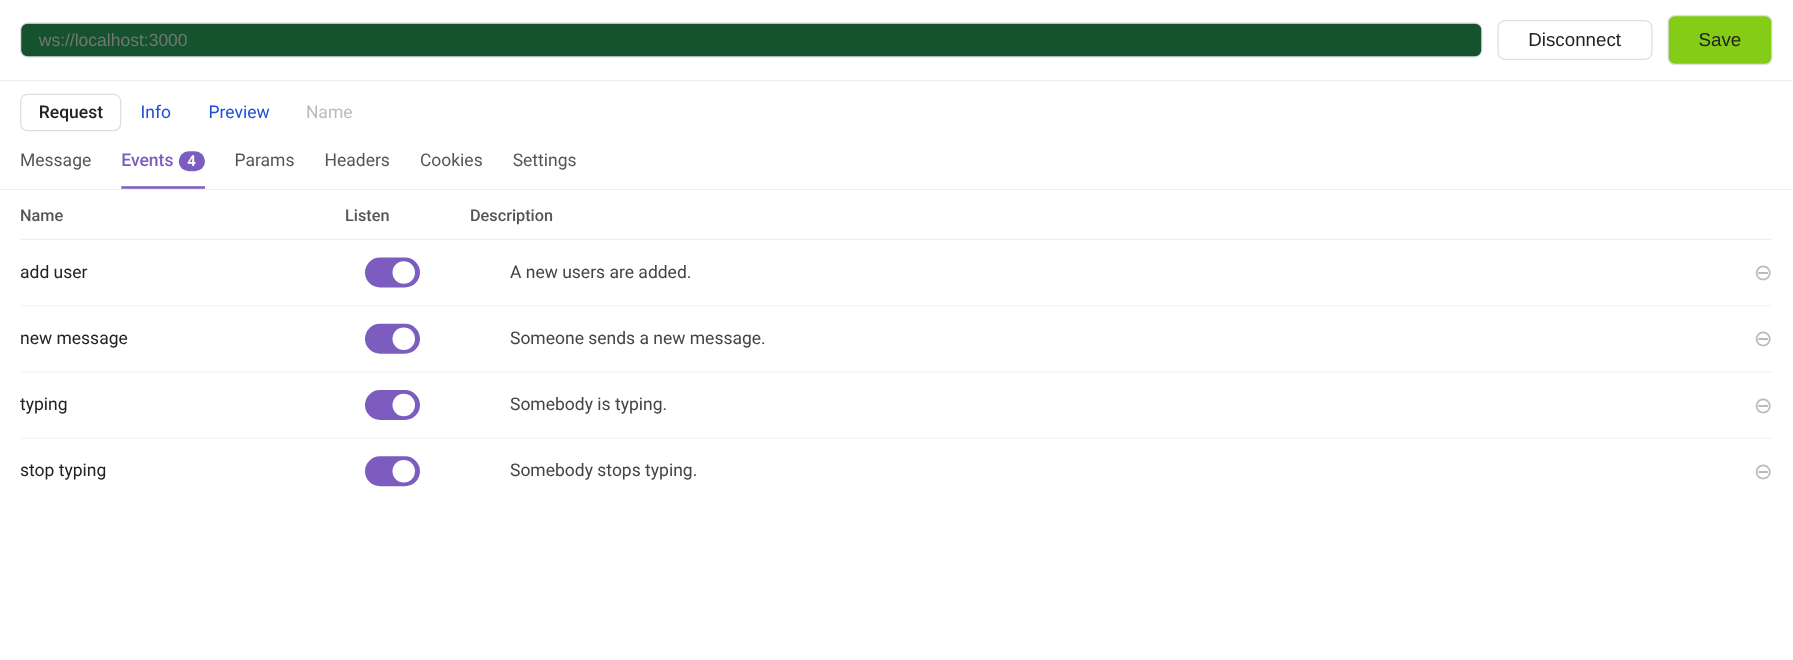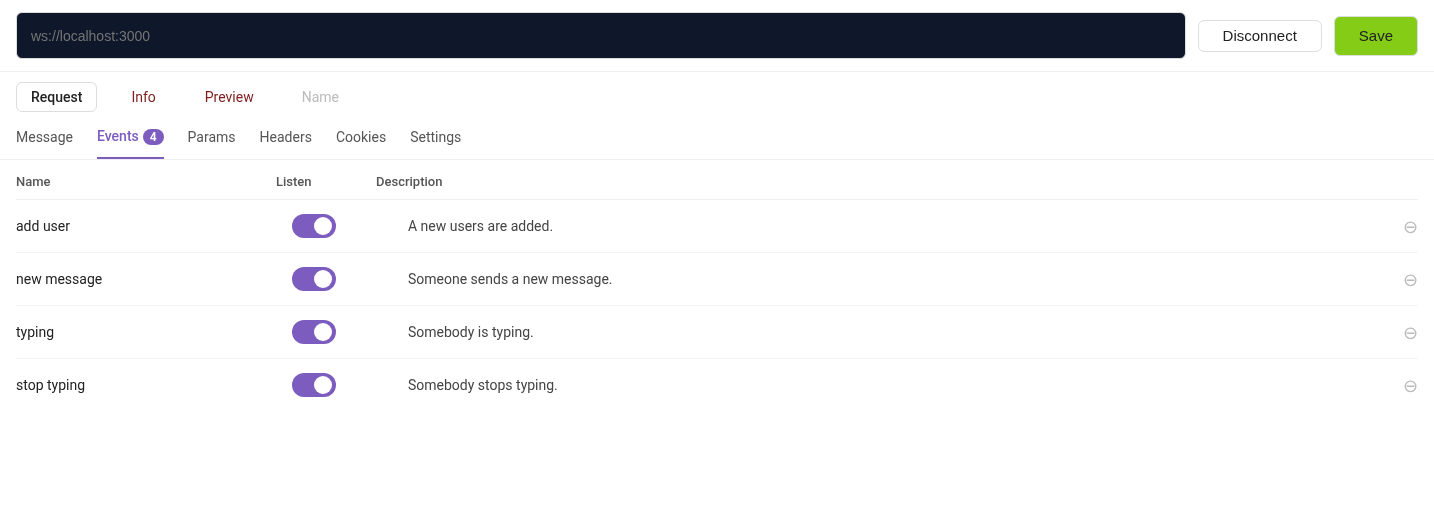--- a/index.html
+++ b/index.html
@@ -13,28 +13,28 @@
     
     .top-bar {
       display: flex;
       align-items: center;
       padding: 12px 16px;
       gap: 12px;
       border-bottom: 1px solid #eee;
     }
     .url-input {
       flex: 1;
-      height: 47px;
+      height: 28px;
       border: 1px solid #ddd;
       border-radius: 6px;
       padding: 0 14px;
       font-size: 14px;
       color: #aaa;
       outline: none;
-      background: #0f172a;
+      background: #14532d;
     }
     .btn-disconnect {
       height: 32px;
       padding: 0 24px;
       border: 1px solid #ddd;
       border-radius: 6px;
       background: #fff;
       font-size: 15px;
       font-weight: 500;
       color: #222;
@@ -50,28 +50,28 @@
       font-weight: 500;
       color: #222;
       cursor: pointer;
     }
 
     
     .subtab-bar {
       display: flex;
       align-items: center;
       padding: 10px 16px 0;
-      gap: 19px;
+      gap: 0;
     }
     .subtab {
       padding: 6px 14px;
       border-radius: 6px;
       font-size: 14px;
       cursor: pointer;
-      color: #7f1d1d;
+      color: #1d4ed8;
       border: 1px solid transparent;
     }
     .subtab.active {
       border: 1px solid #ddd;
       background: #fff;
       color: #222;
       font-weight: 500;
     }
     .subtab.name-tab {
       color: #bbb;

